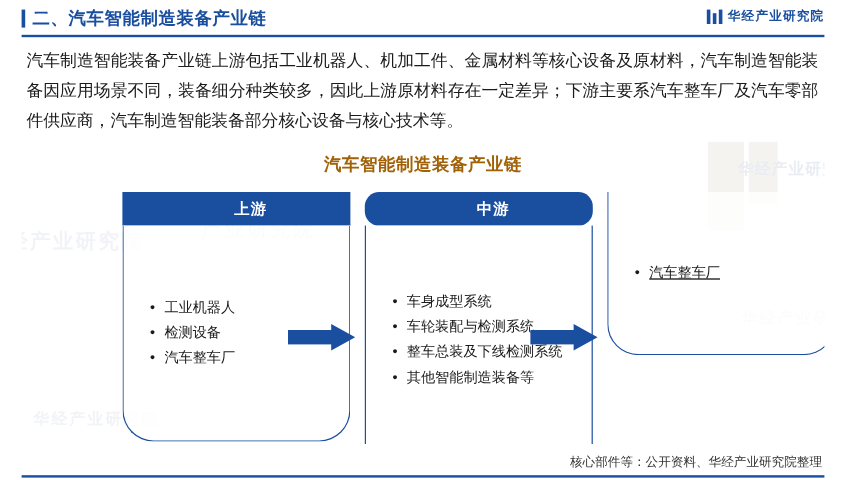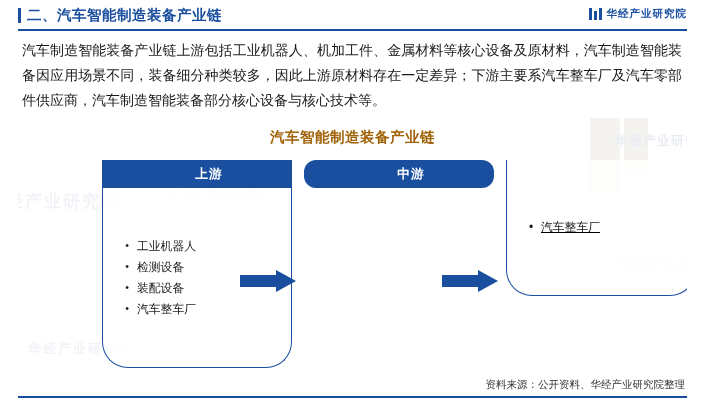--- a/index.html
+++ b/index.html
@@ -174,21 +174,21 @@
   .col-body {
     width: 100%;
     border: 1px solid #1a4fa0;
     border-top: none;
     box-sizing: border-box;
     background: rgba(255,255,255,0.82);
     border-radius: 0 0 26px 26px;
     display: flex;
     align-items: center;
   }
-  .col-up .col-body   { height: 180px; font-family: Liberation Serif, serif; }
+  .col-up .col-body   { height: 180px; }
   .col-mid .col-body  { height: 190px; }
   .col-down .col-body { height: 136px; text-decoration: underline; }
 
   .col-mid .col-head,
   .col-mid .col-body { border-radius: 12px; }
   .col-mid .col-body { border-radius: 0 0 0 0; }
 
   ul.items {
     margin: 0;
     padding: 0 0 0 22px;
@@ -290,46 +290,53 @@
     <div class="wm light" style="left:10px; top:222px; font-size:13px;">华经产业研究院</div>
 
     <div class="fig-title">汽车智能制造装备产业链</div>
 
     <div class="col col-up">
       <div class="col-head">上游</div>
       <div class="col-body">
         <ul class="items">
           <li>工业机器人</li>
           <li>检测设备</li>
-          <li>装配设备</li>
           <li>汽车整车厂</li>
         </ul>
       </div>
     </div>
 
     <div class="arrow arrow-1">
       <span class="shaft"></span>
         <span class="head"></span>
     </div>
 
     <div class="col col-mid">
       <div class="col-head">中游</div>
+      <div class="col-body">
+        <ul class="items">
+          <li>车身成型系统</li>
+          <li>车轮装配与检测系统</li>
+          <li>整车总装及下线检测系统</li>
+          <li>其他智能制造装备等</li>
+        </ul>
+      </div>
     </div>
 
     <div class="arrow arrow-2">
       <span class="shaft"></span>
         <span class="head"></span>
     </div>
 
     <div class="col col-down">
       <div class="col-body">
         <ul class="items">
           <li>汽车整车厂</li>
         </ul>
       </div>
     </div>
 
   </div>
 
-  <div class="source">资料来源：公开资料、华经产业研究院整理</div>
+  <div class="source">核心部件等：公开资料、华经产业研究院整理</div>
   <div class="footer-rule"></div>
 
 </div>
 
 </body></html>

